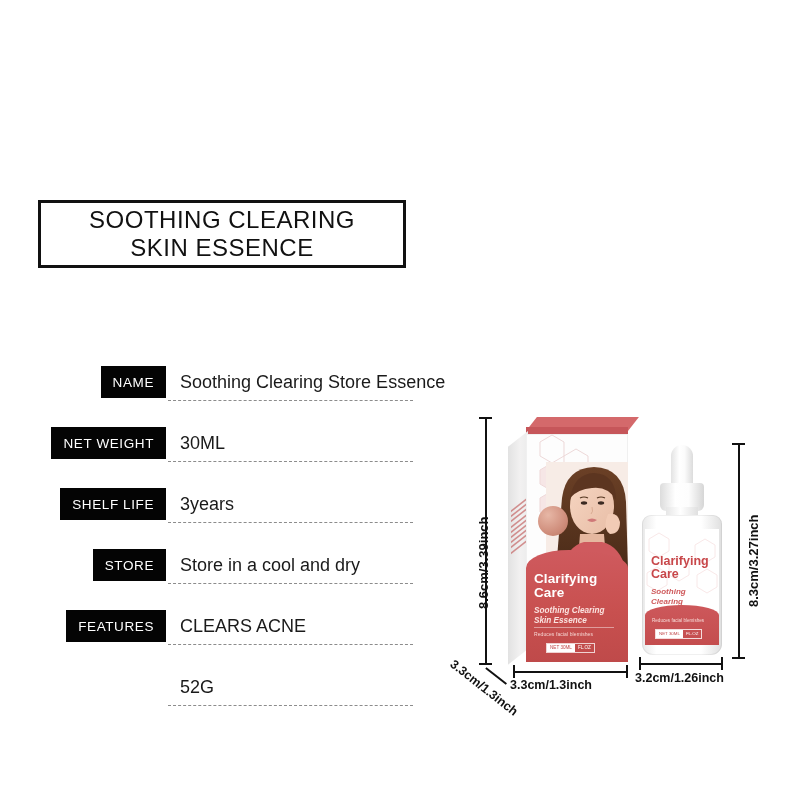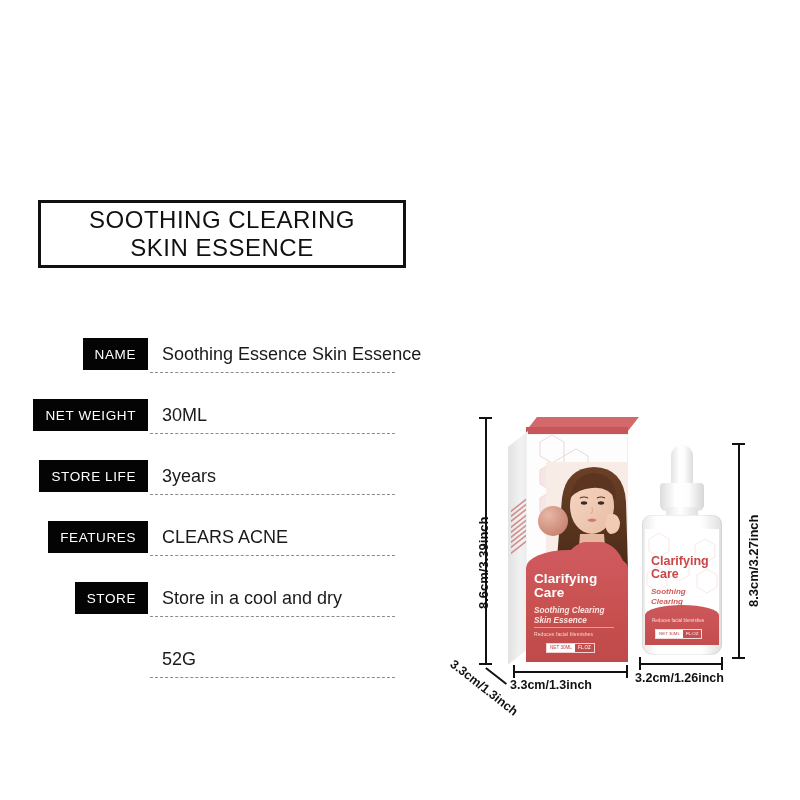--- a/index.html
+++ b/index.html
@@ -35,22 +35,23 @@
     line-height: 1.18;
     text-align: center;
     color: #111111;
     font-weight: 400;
   }
 
   
   #spec-table {
     position: absolute;
     left: 0;
-    top: 332px;
+    top: 360px;
     width: 420px;
+    padding-left: 18px;
   }
   .spec-row {
     position: relative;
     height: 61px;
   }
   .spec-label {
     position: absolute;
     top: 6px;
     right: 272px;       
     height: 32px;
@@ -396,45 +397,45 @@
   <div class="title-text">
     <span>SOOTHING CLEARING</span><br>
     <span>SKIN ESSENCE</span>
   </div>
 </div>
 
 <div id="spec-table">
 
   <div class="spec-row">
     <div class="spec-label">NAME</div>
-    <div class="spec-value">Soothing Essence Skin Essence</div>
+    <div class="spec-value">Soothing Clearing Store Essence</div>
     <div class="spec-rule"></div>
   </div>
 
   <div class="spec-row">
     <div class="spec-label">NET  WEIGHT</div>
     <div class="spec-value">30ML</div>
     <div class="spec-rule"></div>
   </div>
 
   <div class="spec-row">
-    <div class="spec-label">STORE LIFE</div>
+    <div class="spec-label">SHELF LIFE</div>
     <div class="spec-value">3years</div>
+    <div class="spec-rule"></div>
+  </div>
+
+  <div class="spec-row">
+    <div class="spec-label">STORE</div>
+    <div class="spec-value">Store in a cool and dry</div>
     <div class="spec-rule"></div>
   </div>
 
   <div class="spec-row">
     <div class="spec-label">FEATURES</div>
     <div class="spec-value">CLEARS ACNE</div>
-    <div class="spec-rule"></div>
-  </div>
-
-  <div class="spec-row">
-    <div class="spec-label">STORE</div>
-    <div class="spec-value">Store in a cool and dry</div>
     <div class="spec-rule"></div>
   </div>
 
   <div class="spec-row">
     <div class="spec-value">52G</div>
     <div class="spec-rule"></div>
   </div>
 
 </div>
 

